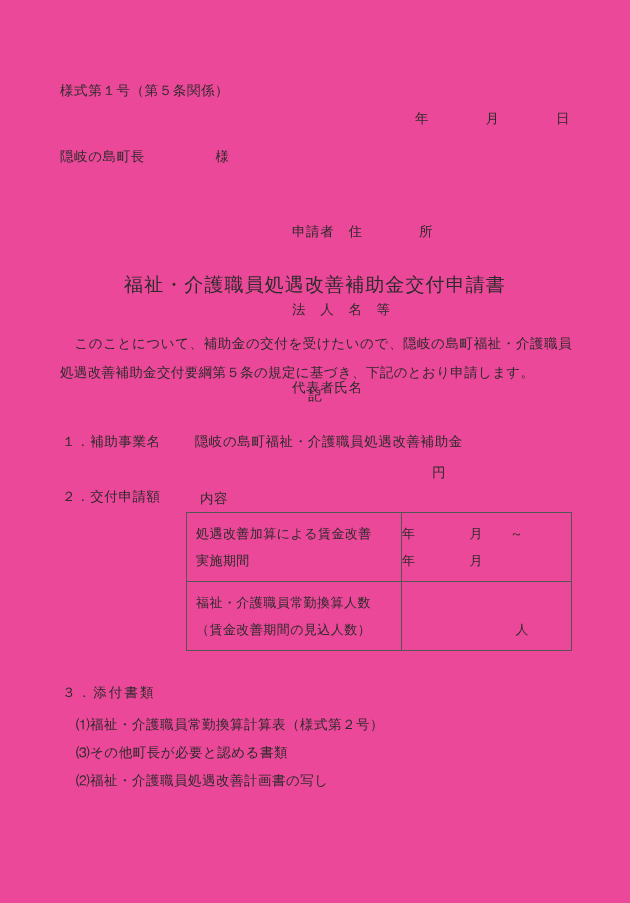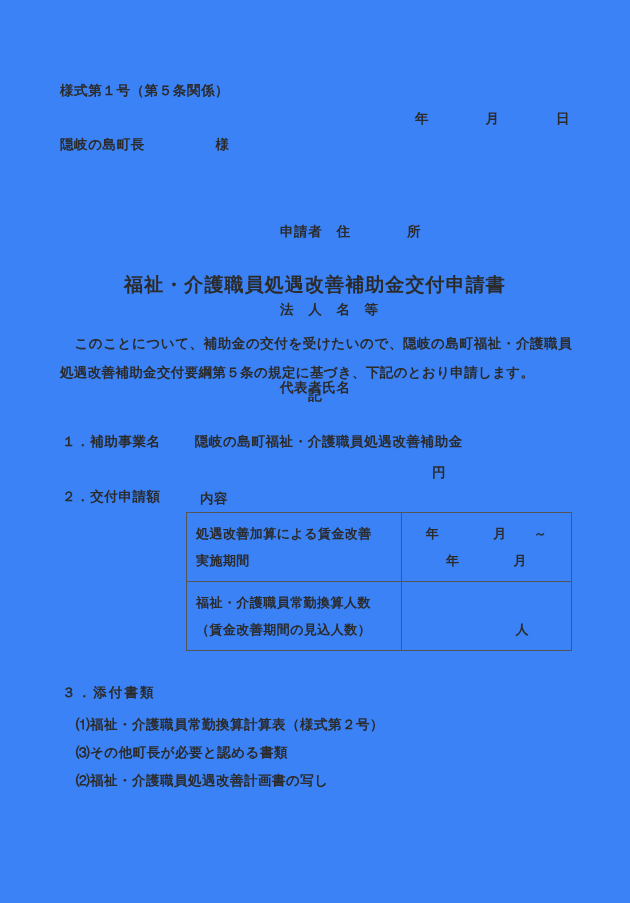--- a/index.html
+++ b/index.html
@@ -12,47 +12,46 @@
     height: 903px;
     position: relative;
     font-family: "DejaVu Serif", "Liberation Serif", serif;
     color: #2b2b2b;
     font-size: 13px;
     overflow: hidden;
   }
   .page {
     position: absolute;
     inset: 0;
-    background: #3b82f6;
-    font-weight: bold;
+    background: #ec4899;
   }
   .abs { position: absolute; white-space: pre; }
 
   
   .form-no {
     left: 60px; top: 82px;
     font-size: 13.5px;
     letter-spacing: 0.6px;
   }
   .date-line {
     left: 60px; top: 110px;
     width: 510px;
     text-align: right;
     font-size: 13.5px;
     letter-spacing: 0.6px;
   }
   .addressee {
-    left: 60px; top: 136px;
+    left: 60px; top: 148px;
     font-size: 13.5px;
     letter-spacing: 0.6px;
   }
 
   
   .applicant {
-    left: 280px; top: 166px;
+    left: 292px; top: 166px;
     font-size: 13.5px;
     line-height: 26px;
     letter-spacing: 0.6px;
   }
   .applicant .row { display: block; }
 
   
   .doc-title {
     left: 0; top: 272px;
     width: 630px;
@@ -113,21 +112,21 @@
   .form-table td.label-cell {
     width: 205px;
     padding: 7px 0 7px 9px;
     line-height: 27px;
     letter-spacing: 0.45px;
   }
   .form-table td.value-cell {
     width: 169px;
     padding: 7px 0;
     line-height: 27px;
-    text-align: center;
+    text-align: left;
     letter-spacing: 0.5px;
   }
   .form-table td.value-cell.ninzu {
     text-align: right;
     padding-right: 42px;
   }
   .vline { display: block; }
   .blank-line { display: block; height: 27px; }
 
   

